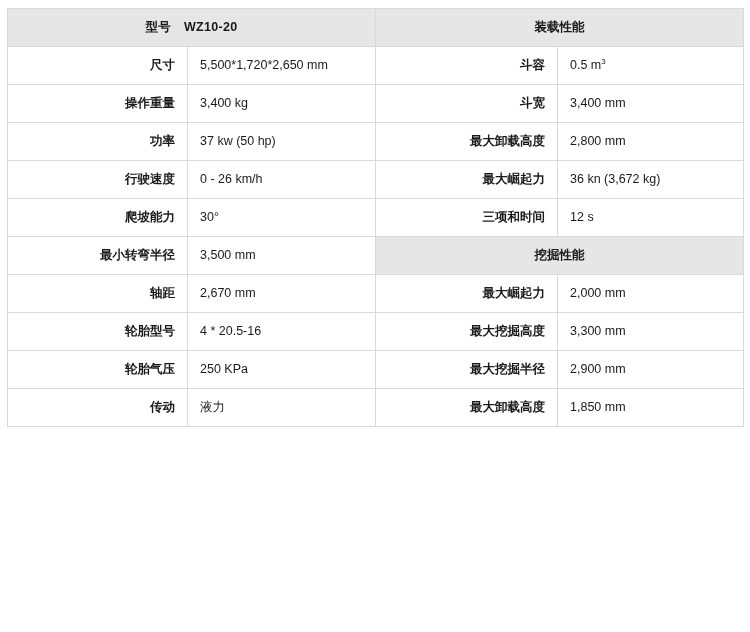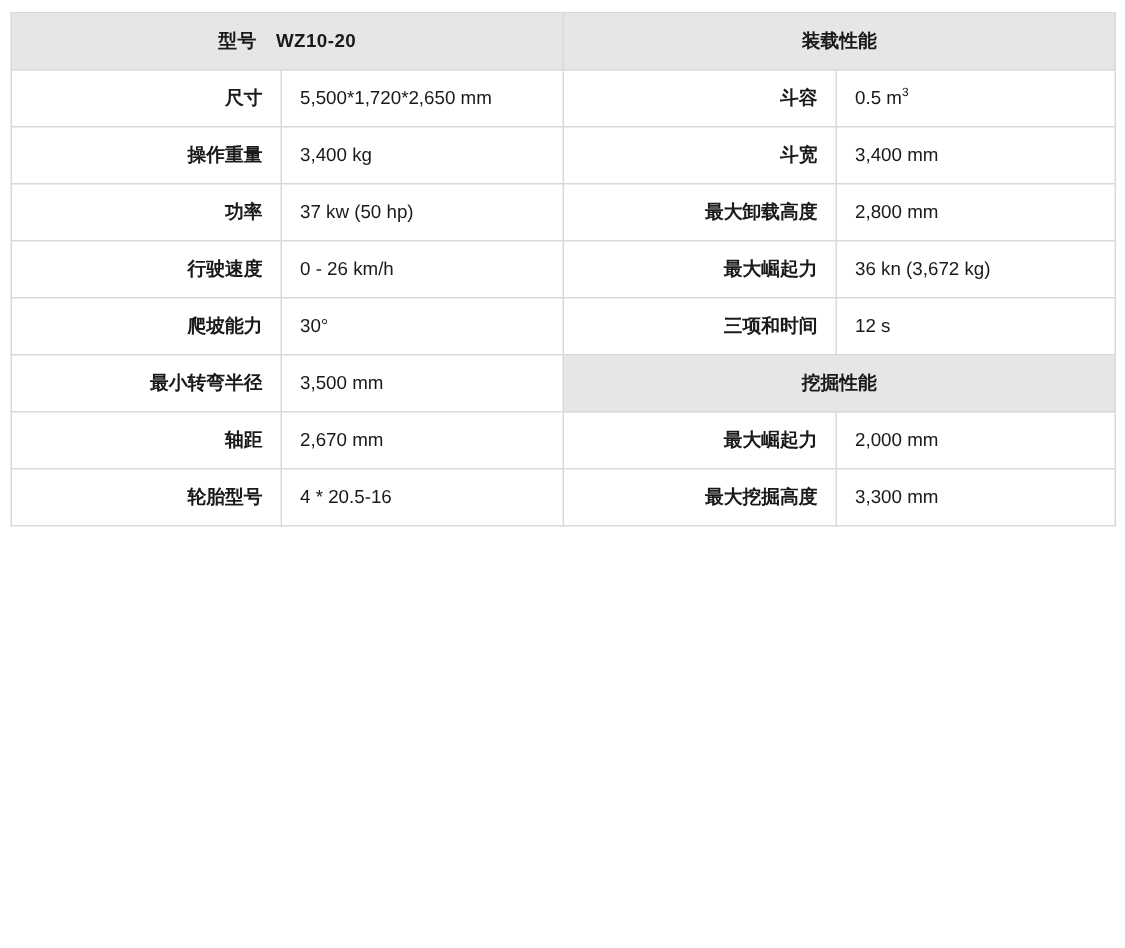--- a/index.html
+++ b/index.html
@@ -112,14 +112,26 @@
       <td class="value">2,670 mm</td>
       <td class="label">最大崛起力</td>
       <td class="value"><span>2,000 mm</span><sup></sup></td>
     </tr>
     <tr>
       <td class="label">轮胎型号</td>
       <td class="value">4 * 20.5-16</td>
       <td class="label">最大挖掘高度</td>
       <td class="value"><span>3,300 mm</span><sup></sup></td>
     </tr>
+    <tr>
+      <td class="label">轮胎气压</td>
+      <td class="value">250 KPa</td>
+      <td class="label">最大挖掘半径</td>
+      <td class="value"><span>2,900 mm</span><sup></sup></td>
+    </tr>
+    <tr>
+      <td class="label">传动</td>
+      <td class="value">液力</td>
+      <td class="label">最大卸载高度</td>
+      <td class="value"><span>1,850 mm</span><sup></sup></td>
+    </tr>
   </tbody>
 </table>
 
 </body></html>

